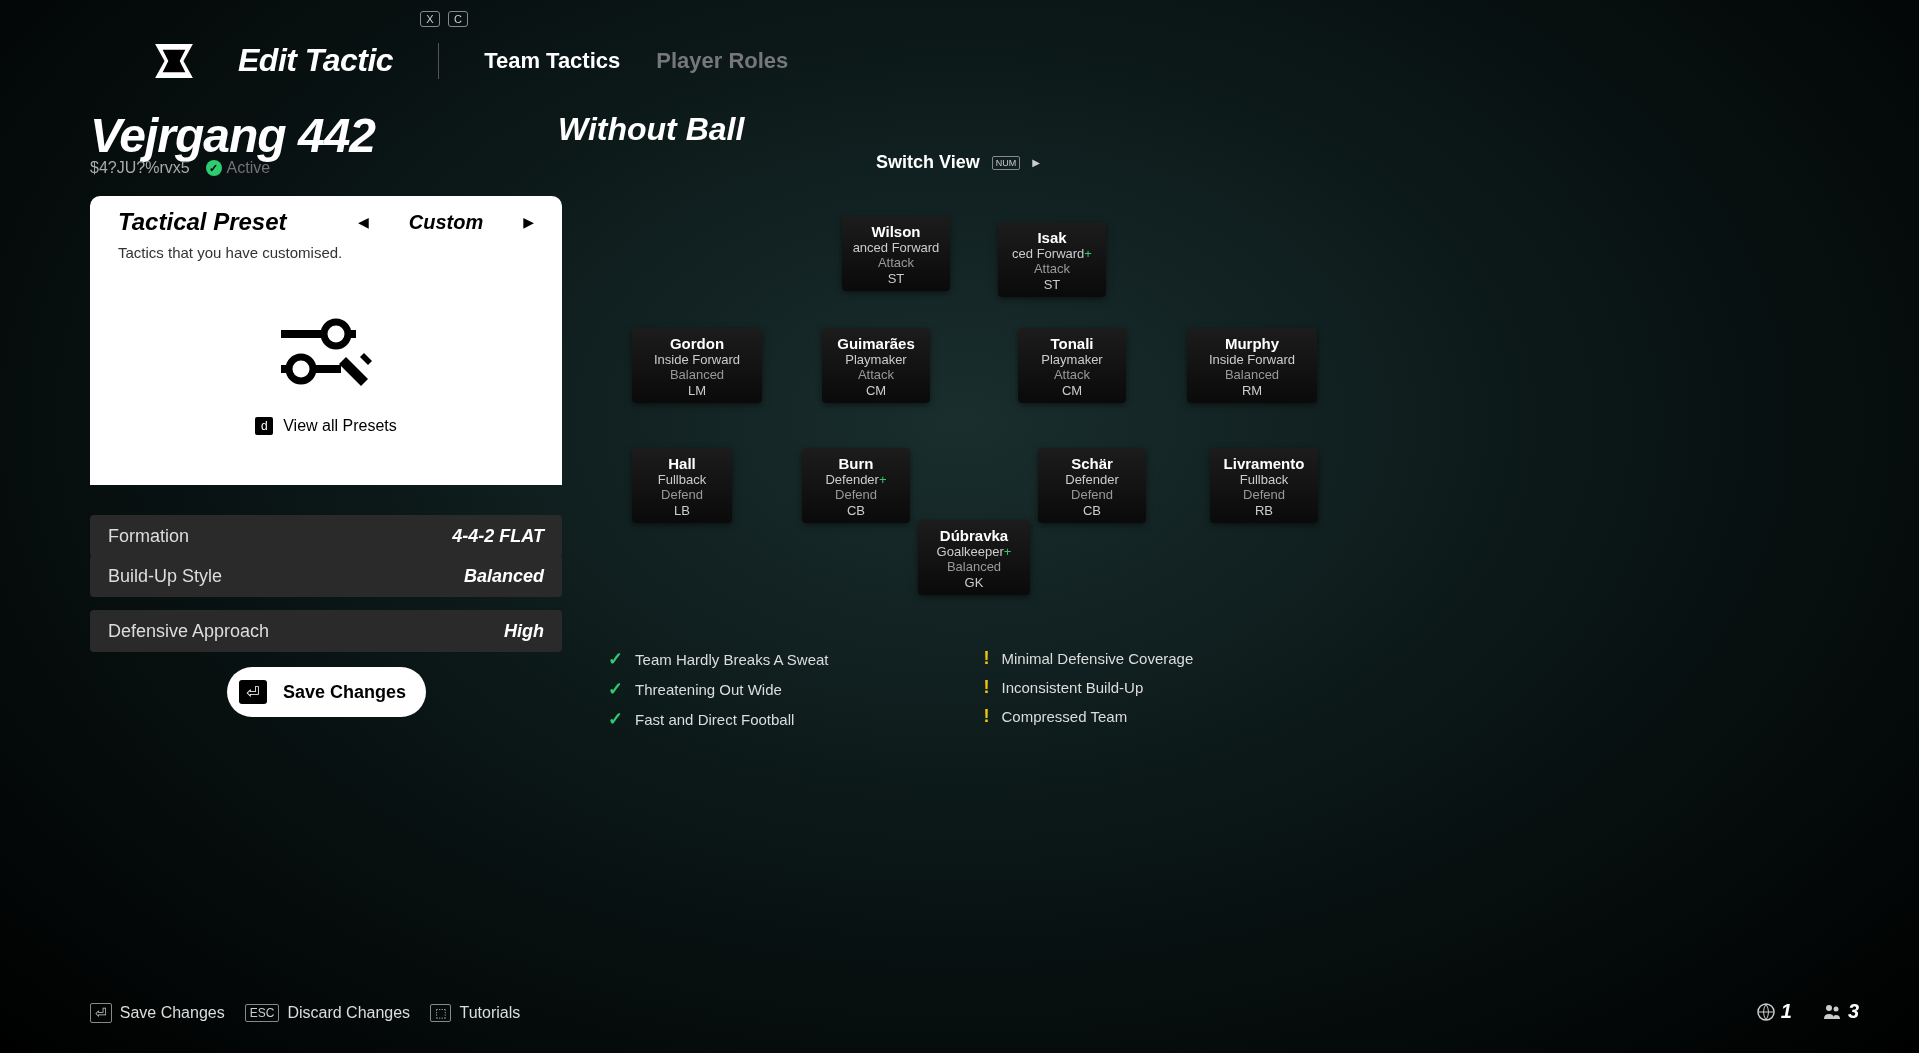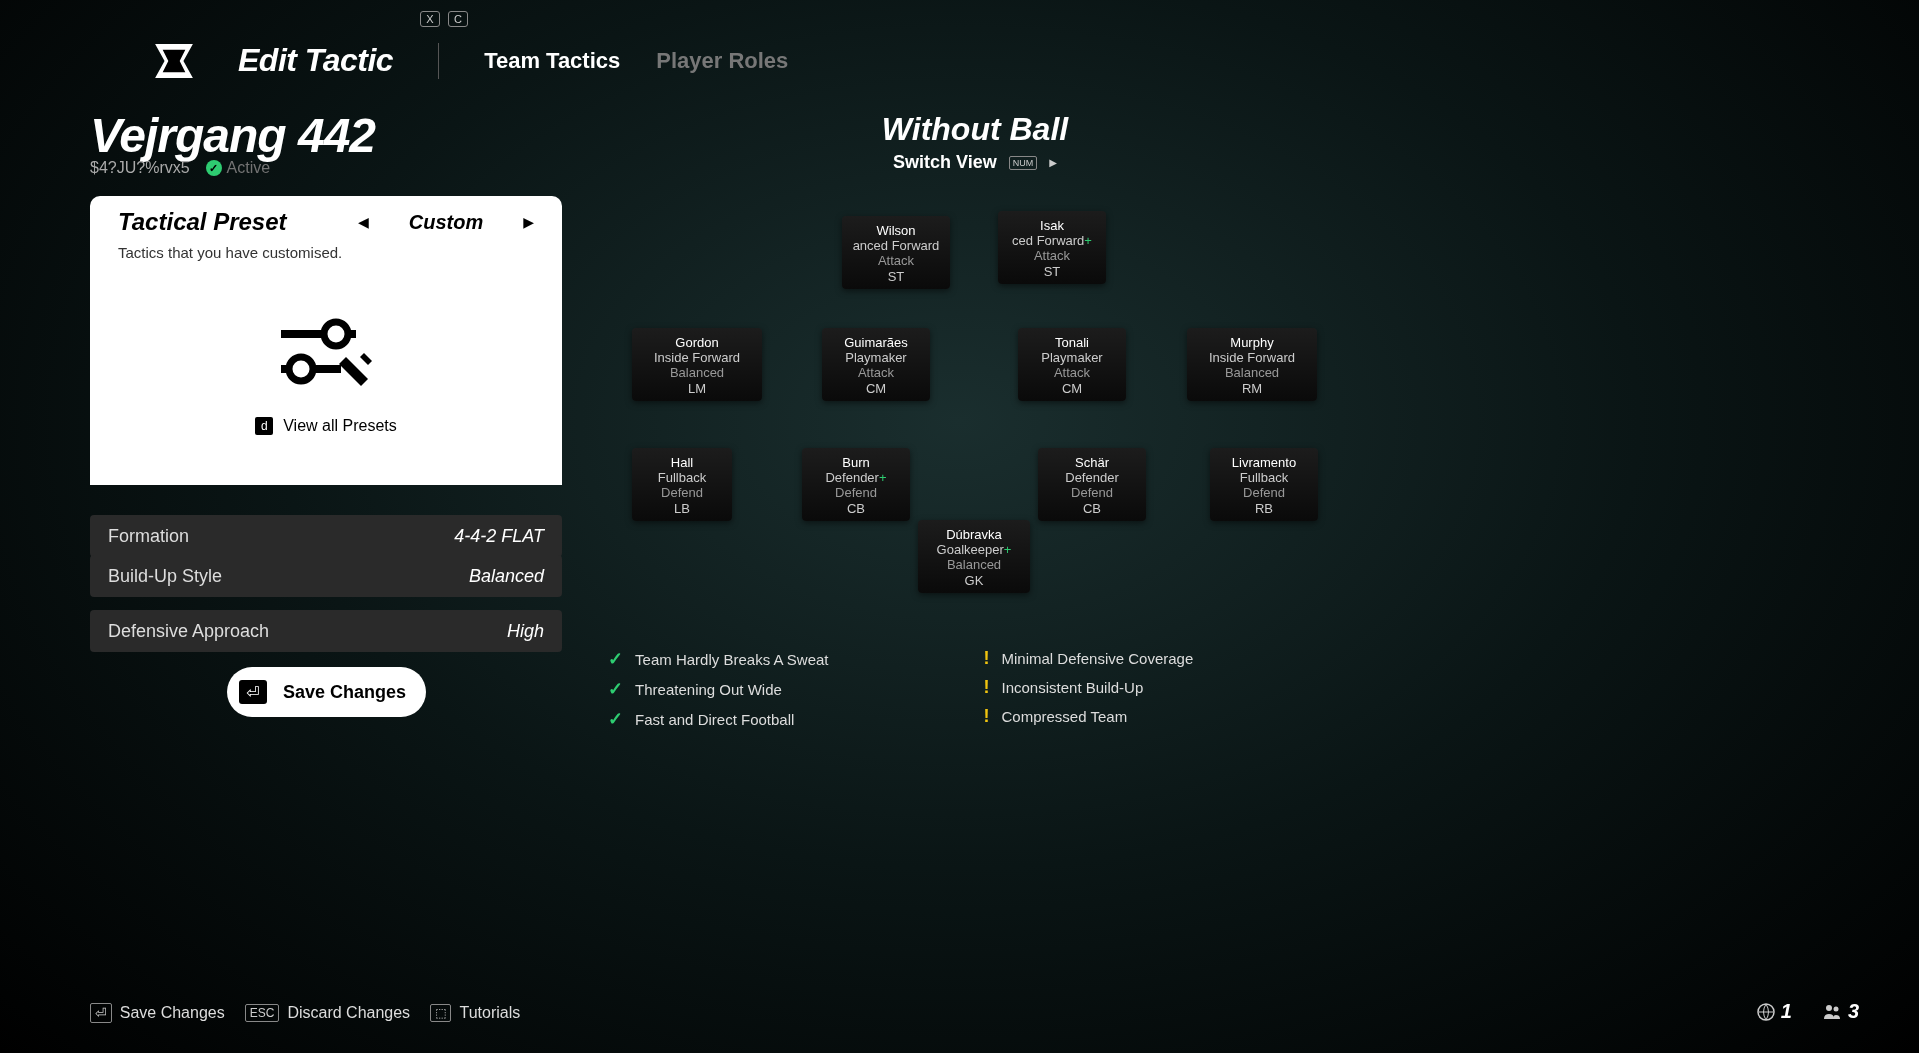--- a/index.html
+++ b/index.html
@@ -166,21 +166,21 @@
   display: flex;
   align-items: center;
   justify-content: space-between;
   padding: 0 18px;
   cursor: pointer;
 }
 .option-row.formation { top: 515px; }
 .option-row.buildup { top: 555px; }
 .option-row.defensive { top: 610px; }
 .option-label { font-size: 18px; color: #ddd; }
-.option-value { font-size: 18px; font-weight: normal; font-style: italic; }
+.option-value { font-size: 18px; font-weight: bold; font-style: italic; }
 .save-button {
   position: absolute;
   top: 667px;
   left: 227px;
   width: 199px;
   height: 50px;
   background: #fff;
   border-radius: 25px;
   display: flex;
   align-items: center;
@@ -196,23 +196,22 @@
   border-radius: 3px;
   display: flex;
   align-items: center;
   justify-content: center;
   font-size: 16px;
 }
 .save-text { color: #000; font-size: 18px; font-weight: 600; }
 .pitch-section {
   position: absolute;
   top: 111px;
-  left: 575px;
+  left: 558px;
   width: 800px;
-  text-align: center;
 }
 .pitch-title {
   font-size: 32px;
   font-weight: bold;
   font-style: italic;
 }
 .switch-view {
   display: flex;
   align-items: center;
   justify-content: center;
@@ -237,21 +236,21 @@
 .player-card {
   position: absolute;
   background: linear-gradient(180deg, #1c1c1c 0%, #0a0a0a 100%);
   border-radius: 4px;
   padding: 7px 10px 5px;
   text-align: center;
   min-width: 100px;
   cursor: pointer;
   box-shadow: 0 2px 6px rgba(0,0,0,0.5);
 }
-.player-name { font-size: 13px; font-weight: normal; white-space: nowrap; }
+.player-name { font-size: 15px; font-weight: bold; white-space: nowrap; }
 .player-role { font-size: 13px; color: #ccc; white-space: nowrap; overflow: hidden; }
 .player-duty { font-size: 13px; color: #999; }
 .player-pos { font-size: 13px; color: #ccc; margin-top: 1px; }
 .plus-badge { color: #2ecc71; display: inline; }
 .traits {
   position: absolute;
   top: 648px;
   left: 608px;
   display: flex;
   gap: 155px;
@@ -374,21 +373,21 @@
   </div>
 </div>
 
 <div class="pitch">
   <div class="player-card" style="top:6px;left:272px;width:108px">
     <div class="player-name">Wilson</div>
     <div class="player-role"><span>anced Forward</span></div>
     <div class="player-duty">Attack</div>
     <div class="player-pos">ST</div>
   </div>
-  <div class="player-card" style="top:1px;left:428px;width:108px">
+  <div class="player-card" style="top:12px;left:428px;width:108px">
     <div class="player-name">Isak</div>
     <div class="player-role"><span>ced Forward</span><span class="plus-badge">+</span></div>
     <div class="player-duty">Attack</div>
     <div class="player-pos">ST</div>
   </div>
   <div class="player-card" style="top:118px;left:62px;width:130px">
     <div class="player-name">Gordon</div>
     <div class="player-role">Inside Forward</div>
     <div class="player-duty">Balanced</div>
     <div class="player-pos">LM</div>

